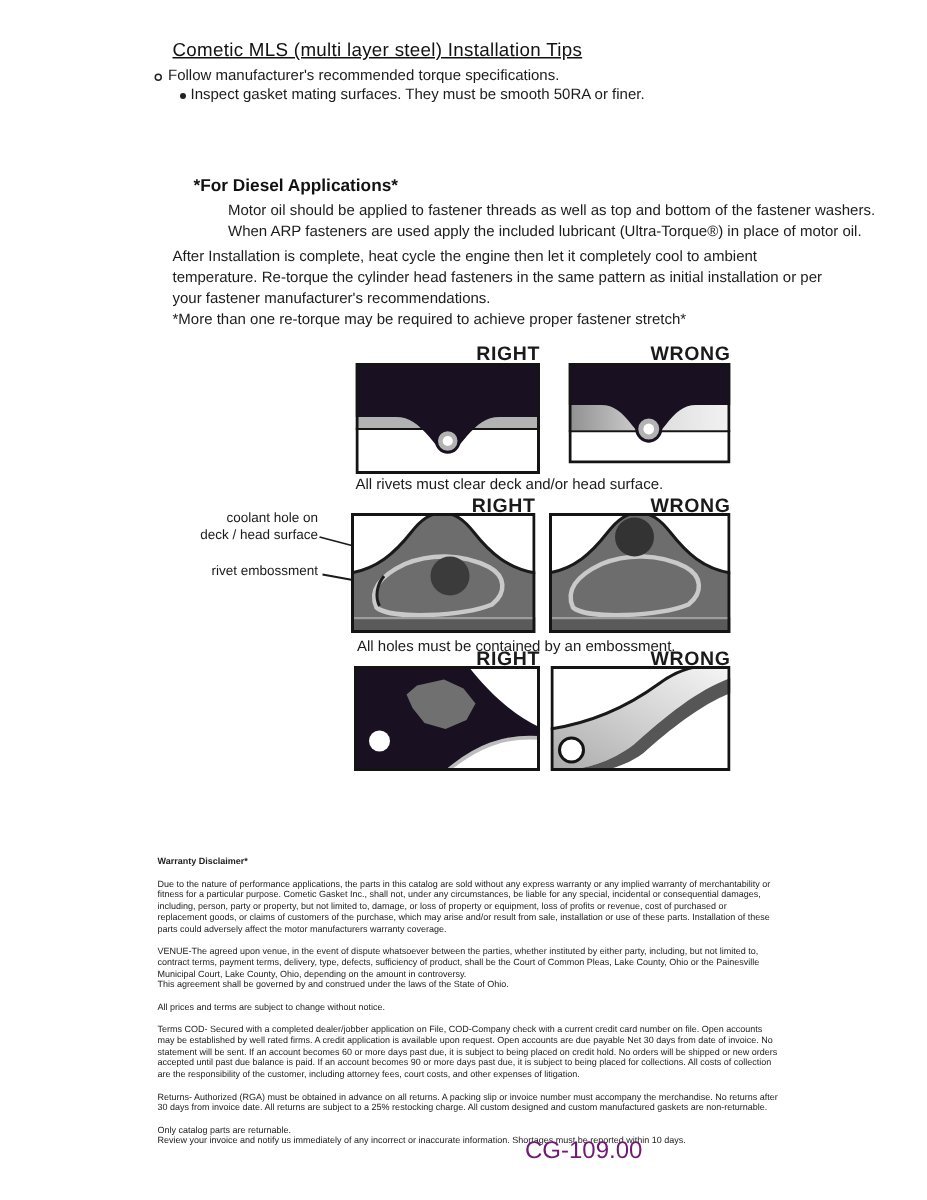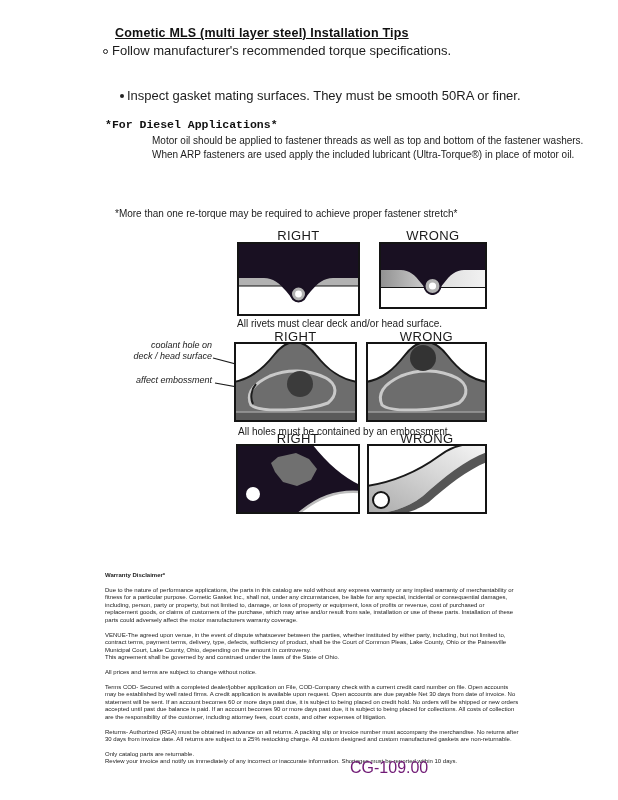--- a/index.html
+++ b/index.html
@@ -2,39 +2,39 @@
 <html><head>
 <meta charset="utf-8">
 <style>
   html,body{margin:0;padding:0;background:#ffffff;}
   .page{
     position:relative;width:618px;height:800px;background:#ffffff;overflow:hidden;
     font-family:"Liberation Sans", sans-serif;color:#1c1c1c;
   }
   .abs{position:absolute;}
   .title{
-    font-size:12.5px;font-weight:bold;text-decoration:underline;
+    font-size:12.5px;font-weight:normal;text-decoration:underline;
     letter-spacing:0.2px;color:#111;text-align:right;
   }
-  .bullets{font-size:13px;line-height:12.7px;}
+  .bullets{font-size:10px;line-height:12.7px;}
   .bullet-row{display:flex;align-items:flex-start;}
   .marker-o{
     flex:0 0 auto;width:3px;height:3px;border:1px solid #222;border-radius:50%;
     margin:4px 4px 0 0;
   }
   .marker-f{
     flex:0 0 auto;width:4px;height:4px;background:#222;border-radius:50%;
     margin:4px 3px 0 0;
   }
-  .sub{margin-left:17px;margin-top:32px;}
+  .sub{margin-left:17px;}
   .h2{font-size:11.5px;font-weight:bold;color:#111;}
   .para{font-size:10px;line-height:14.2px;width:445px;}
-  .dlabel{font-size:13px;letter-spacing:0.4px;text-align:center;color:#1a1a1a;}
+  .dlabel{font-size:13px;letter-spacing:0.4px;text-align:right;color:#1a1a1a;font-weight:bold;}
   .caption{font-size:10px;line-height:11.5px;color:#1a1a1a;}
-  .callout{font-size:9px;line-height:10.5px;text-align:right;color:#1a1a1a;font-style:italic;}
+  .callout{font-size:9px;line-height:10.5px;text-align:right;color:#1a1a1a;}
   .dbox svg{display:block;}
   .fine{font-size:6px;line-height:7.6px;width:414px;color:#222;}
   .fine p{margin:0 0 7px 0;}
   .fine .fh{font-weight:bold;}
   .footer{font-size:16px;color:#701a75;text-align:left;}
 </style>
 </head>
 <body>
 
 <div class="page">
@@ -45,22 +45,23 @@
     <div class="bullet-row">
       <span class="marker-o"></span>
       <span>Follow manufacturer's recommended torque specifications.</span>
     </div>
     <div class="bullet-row sub">
       <span class="marker-f"></span>
       <span>Inspect gasket mating surfaces.  They must be smooth 50RA or finer.</span>
     </div>
   </div>
 
-  <div class="abs h2" style="left:105px;top:118px;font-family:Liberation Mono, monospace;">*For Diesel Applications*</div>
+  <div class="abs h2" style="left:129px;top:118px;">*For Diesel Applications*</div>
   <div class="abs para" style="left:115px;top:134px;margin-left:37px;">Motor oil should be applied to fastener threads as well as top and bottom of the fastener washers. When ARP fasteners are used apply the included lubricant (Ultra-Torque®) in place of motor oil.</div>
+  <div class="abs para" style="left:115px;top:165px;">After Installation is complete, heat cycle the engine then let it completely cool to ambient temperature. Re-torque the cylinder head fasteners in the same pattern as initial installation or per your fastener manufacturer's recommendations.</div>
   <div class="abs para" style="left:115px;top:207px;">*More than one re-torque may be required to achieve proper fastener stretch*</div>
 
   <div class="abs dlabel" style="left:237px;top:228px;width:123px;">RIGHT</div>
   <div class="abs dlabel" style="left:379px;top:228px;width:108px;">WRONG</div>
 
   <div class="abs dbox" style="left:237px;top:242px;">
     <svg width="123" height="74">
       <rect width="123" height="74" fill="#ffffff"></rect>
       <rect x="0" y="36" width="123" height="8" fill="#b2b2b2"></rect>
       <line x1="0" y1="44" x2="123" y2="44" stroke="#141414" stroke-width="1.2"></line>
@@ -92,21 +93,21 @@
 
   <div class="abs caption" style="left:237px;top:318px;width:300px;">All rivets must clear deck and/or head surface.</div>
 
   <div class="abs dlabel" style="left:234px;top:329px;width:123px;">RIGHT</div>
   <div class="abs dlabel" style="left:366px;top:329px;width:121px;">WRONG</div>
 
   <div class="abs callout" style="left:100px;top:340px;width:112px;">
     <div>coolant hole on</div>
     <div>deck / head surface</div>
   </div>
-  <div class="abs callout" style="left:100px;top:375px;width:112px;">affect embossment</div>
+  <div class="abs callout" style="left:100px;top:375px;width:112px;">rivet embossment</div>
 
   <svg class="abs" style="left:205px;top:352px;pointer-events:none;" width="95" height="45">
     <line x1="8" y1="6" x2="84" y2="26" stroke="#1a1a1a" stroke-width="1.2"></line>
     <line x1="10" y1="31" x2="54" y2="39" stroke="#1a1a1a" stroke-width="1.2"></line>
   </svg>
 
   <div class="abs dbox" style="left:234px;top:342px;">
     <svg width="123" height="80">
       <rect width="123" height="80" fill="#ffffff"></rect>
       <path d="M0,40 C17,37 29,27 40,13 C47,4 53,0 61,0 C69,0 75,4 82,13 C93,27 105,37 123,40 V80 H0 Z" fill="#6d6d6d"></path>

